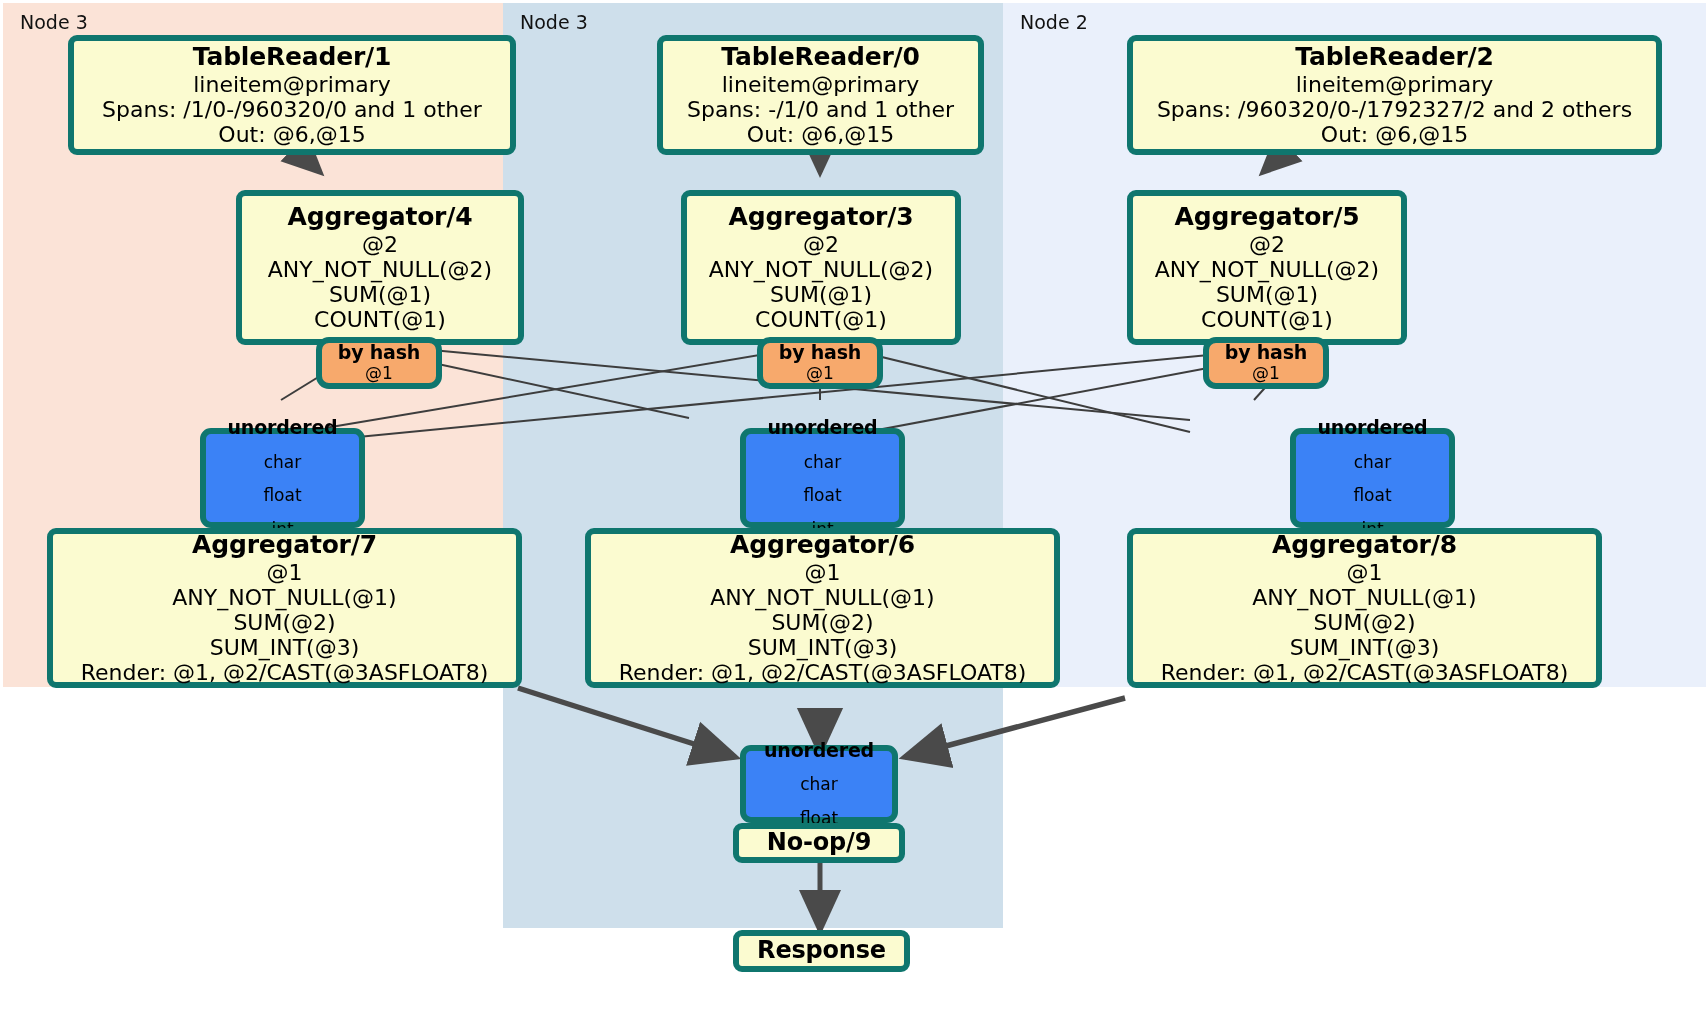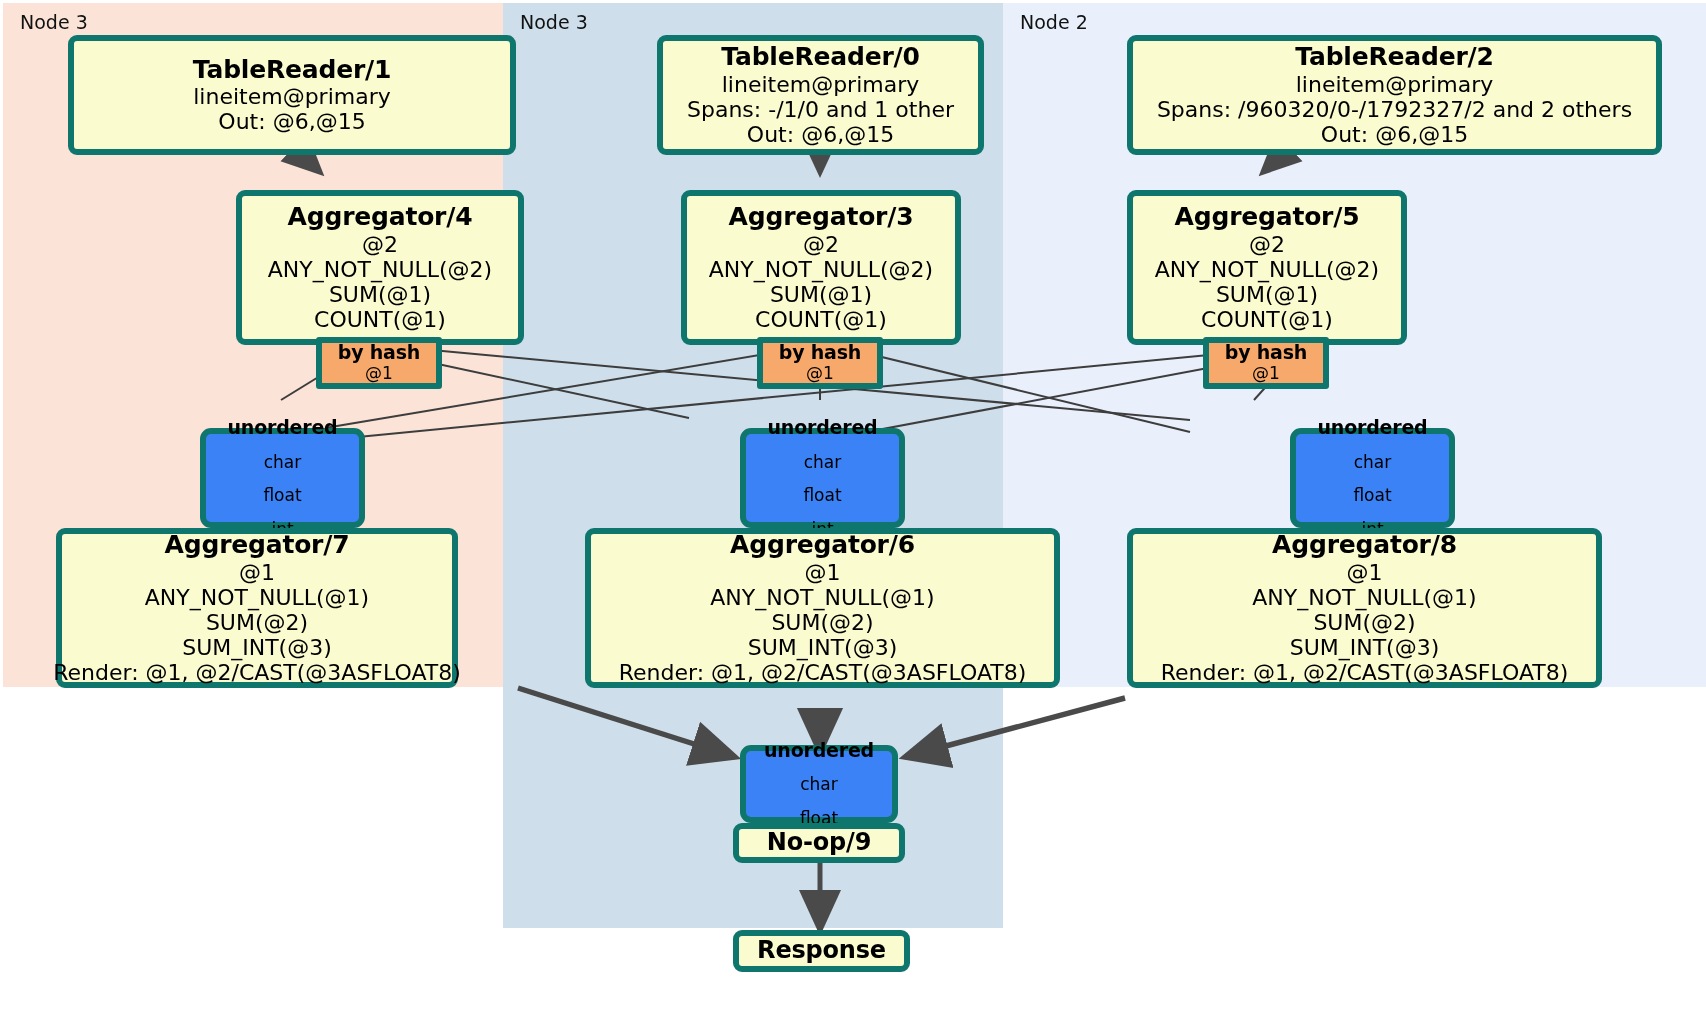--- a/index.html
+++ b/index.html
@@ -49,21 +49,21 @@
     justify-content:center;
     align-items:center;
     line-height:1.14;
   }
   .proc{
     background:#fbfbd0;
     border-radius:9px;
   }
   .router{
     background:#f7a96c;
-    border-radius:3px;
+    border-radius:13px;
   }
   .receiver{
     background:#3b82f6;
     border-radius:11px;
     gap:14px;
   }
   .title{
     font-weight:bold;
     font-size:25px;
     letter-spacing:-0.2px;
@@ -130,20 +130,21 @@
     </g>
 
     <g stroke="#4a4a4a" stroke-width="5" fill="none">
       <path d="M820,862 L820,930" marker-end="url(#ahs)"></path>
     </g>
   </svg>
 
   <div class="node proc" style="left:68px; top:35px; width:448px; height:120px;">
     <div class="title">TableReader/1</div>
     <div class="line">lineitem@primary</div>
+    <div class="line">Spans: /1/0-/960320/0 and 1 other</div>
     <div class="line">Out: @6,@15</div>
   </div>
 
   <div class="node proc" style="left:236px; top:190px; width:288px; height:155px;">
     <div class="title">Aggregator/4</div>
     <div class="line">@2</div>
     <div class="line">ANY_NOT_NULL(@2)</div>
     <div class="line">SUM(@1)</div>
     <div class="line">COUNT(@1)</div>
   </div>
@@ -153,21 +154,21 @@
     <div class="line">@1</div>
   </div>
 
   <div class="node receiver" style="left:200px; top:428px; width:165px; height:100px;">
     <div class="title">unordered</div>
     <div class="line">char</div>
     <div class="line">float</div>
     <div class="line">int</div>
   </div>
 
-  <div class="node proc" style="left:56px; top:528px; width:402px; height:160px;text-align:center;">
+  <div class="node proc" style="left:47px; top:528px; width:475px; height:160px;text-align:center;">
     <div class="title">Aggregator/7</div>
     <div class="line">@1</div>
     <div class="line">ANY_NOT_NULL(@1)</div>
     <div class="line">SUM(@2)</div>
     <div class="line">SUM_INT(@3)</div>
     <div class="line">Render: @1, @2/CAST(@3ASFLOAT8)</div>
   </div>
 
   <div class="node proc" style="left:657px; top:35px; width:327px; height:120px;">
     <div class="title">TableReader/0</div>

